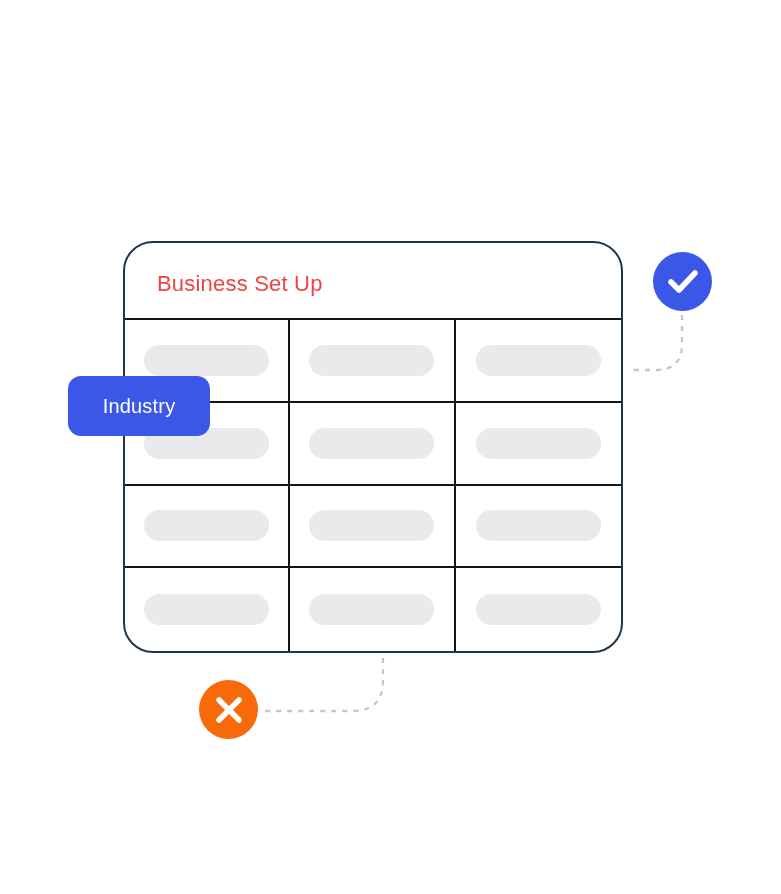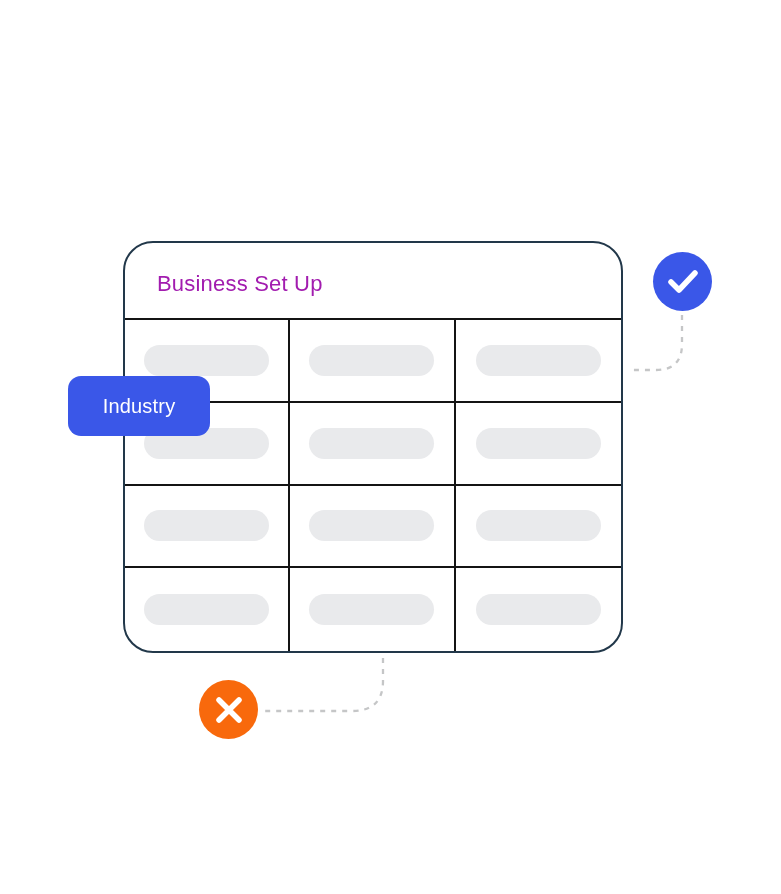--- a/index.html
+++ b/index.html
@@ -29,21 +29,21 @@
   .card-header {
     flex: 0 0 77px;
     display: flex; align-items: center;
     padding: 6px 0 0 32px;
     border-bottom: 2px solid #141414;
   }
   .card-title {
     font-size: 22px;
     font-weight: 500;
     letter-spacing: 0.2px;
-    color: #a21caf;
+    color: #ef4444;
   }
   .ph-table {
     flex: 1;
     display: grid;
     grid-template-columns: repeat(3, 1fr);
     grid-template-rows: repeat(4, 1fr);
   }
   .cell {
     display: flex; align-items: center; justify-content: center;
     border-right: 2px solid #141414;

